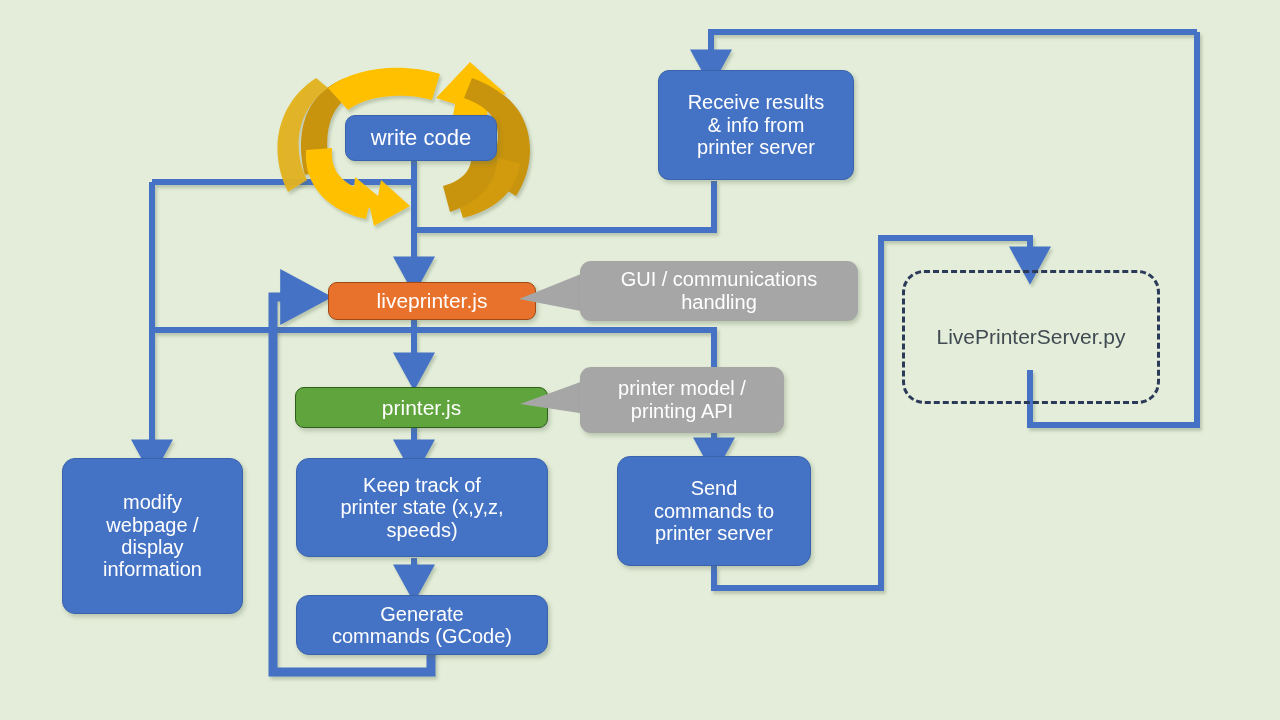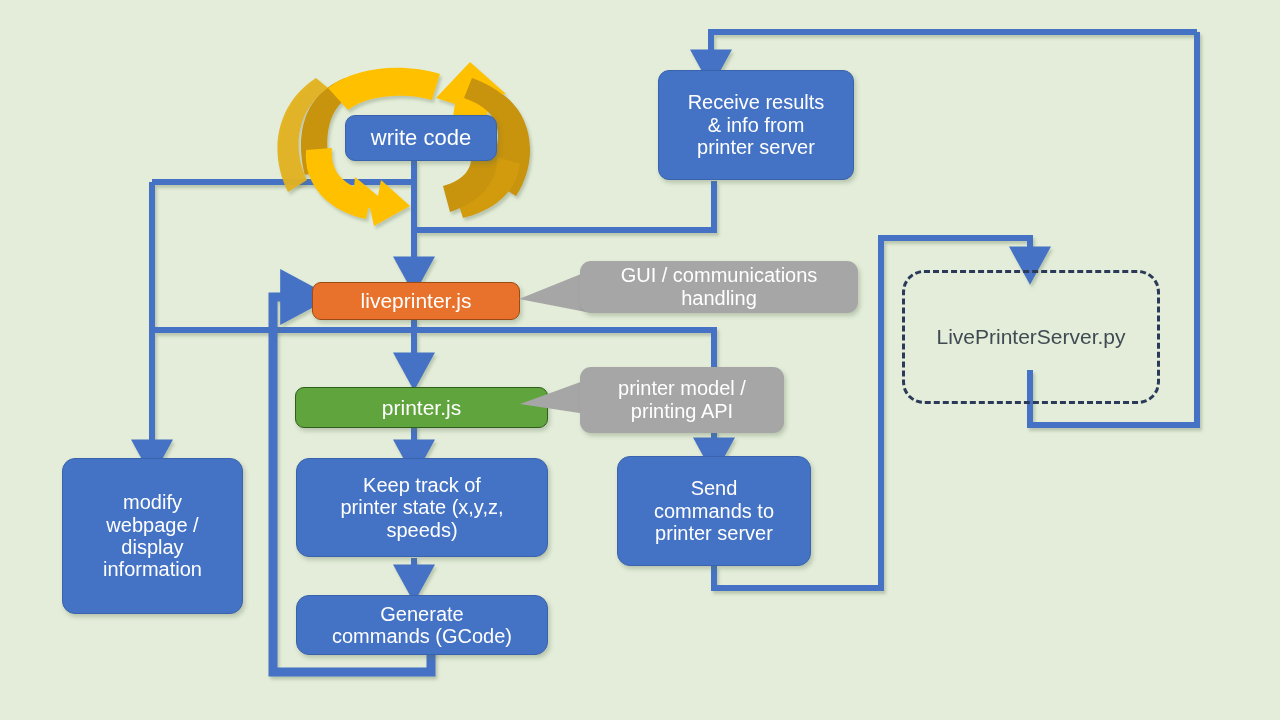--- a/index.html
+++ b/index.html
@@ -16,21 +16,21 @@
     position:absolute;
     display:flex;align-items:center;justify-content:center;
     text-align:center;
     color:#ffffff;
     box-sizing:border-box;
     line-height:1.12;
     border-radius:12px;
     box-shadow:2px 3px 4px rgba(90,110,80,.30);
   }
   .blue{background:#4472c4;border:1px solid #3a63ad;}
-  .orange{background:#e8722c;border:1.6px solid #9e4a14;border-radius:9px;}
+  .orange{background:#e8722c;border:1.6px solid #9e4a14;border-radius:9px;margin-left:16px;}
   .green{background:#5fa43c;border:1.6px solid #2f5f1b;border-radius:9px;margin-top:8px;}
   .callout{
     position:absolute;background:#a6a6a6;color:#ffffff;border-radius:11px;
     display:flex;align-items:center;justify-content:center;text-align:center;
     box-sizing:border-box;line-height:1.14;
     box-shadow:2px 3px 4px rgba(90,110,80,.30);
   }
   .dashbox{
     position:absolute;border:3px dashed #2c3a5a;border-radius:22px;
     display:flex;align-items:center;justify-content:center;
@@ -176,21 +176,21 @@
 
   <div class="dashbox" style="left:902px;top:270px;width:258px;height:134px;font-size:21px;">
     <span>LivePrinterServer.py</span>
   </div>
 
   <svg style="position:absolute;left:0;top:0;width:1280px;height:720px;pointer-events:none">
     <path d="M586,272 L586,312 L519,299 Z" fill="#a6a6a6"></path>
     <path d="M586,380 L586,414 L520,404 Z" fill="#a6a6a6"></path>
   </svg>
 
-  <div class="callout" style="left:580px;top:261px;width:278px;height:52px;font-size:20px;">
+  <div class="callout" style="left:580px;top:261px;width:278px;height:60px;font-size:20px;">
     <span class="ml">
         <div>GUI / communications</div>
         <div>handling</div>
       </span>
   </div>
 
   <div class="callout" style="left:580px;top:367px;width:204px;height:66px;font-size:20px;">
     <span class="ml">
         <div>printer model /</div>
         <div>printing API</div>

